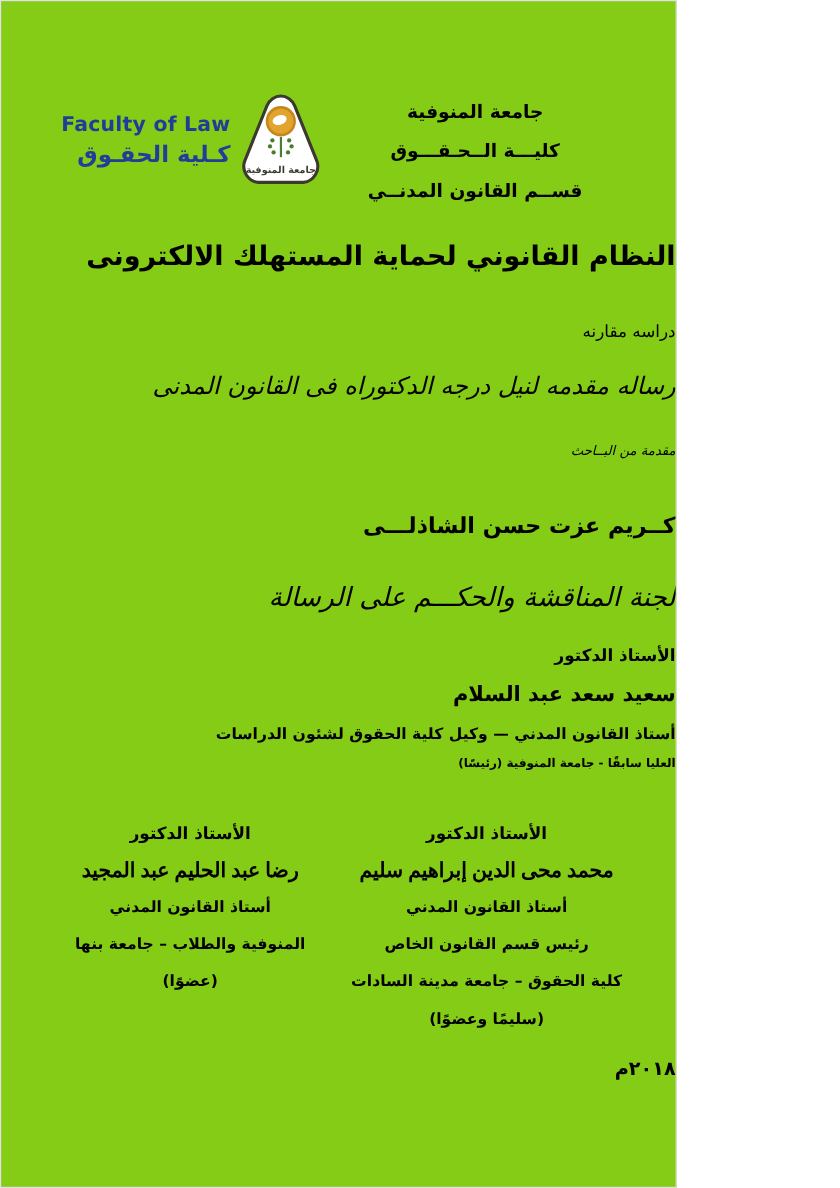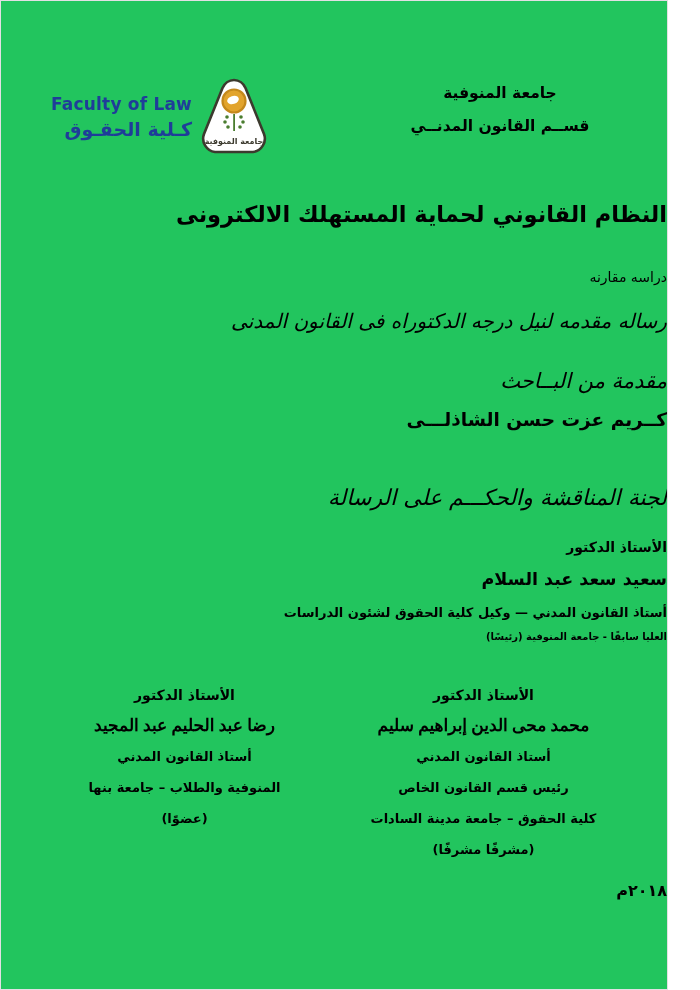--- a/index.html
+++ b/index.html
@@ -4,22 +4,22 @@
 <style>
   * { margin:0; padding:0; box-sizing:border-box; }
   html,body { background:#ffffff; }
   body {
     width:700px; height:990px;
     font-family:"DejaVu Sans","Liberation Sans",sans-serif;
     color:#000;
   }
   .page {
     position:relative;
-    width:668px; height:990px;
-    background:#22c55e;
+    width:564px; height:990px;
+    background:#84cc16;
     border:1px solid #e3e0e4;
     overflow:hidden;
     padding-left:27px;
   }
   .abs { position:absolute; }
   .centered { left:0; right:0; text-align:right; }
 
   
   .logo-block { left:50px; top:76px; display:flex; align-items:center; gap:6px; }
   .logo-text { text-align:right; }
@@ -38,24 +38,24 @@
   .org-line { font-weight:bold; font-size:15.5px; line-height:33px; }
 
   
   .main-title { top:200px; font-weight:bold; font-size:22.5px; direction:rtl; }
   .study-type { top:268px; font-size:14px; direction:rtl; }
   .thesis-line {
     top:308px; font-size:20px; direction:rtl;
     font-family:"DejaVu Serif","Liberation Serif",serif; font-style:italic;
   }
   .author-intro {
-    top:368px; font-size:21px; direction:rtl;
+    top:368px; font-size:11px; direction:rtl;
     font-family:"DejaVu Serif","Liberation Serif",serif; font-style:italic;
   }
-  .author-name { top:408px; font-weight:bold; font-size:18.5px; direction:rtl; }
+  .author-name { top:427px; font-weight:bold; font-size:18.5px; direction:rtl; }
 
   
   .committee-heading {
     top:484px; font-size:22px; direction:rtl;
     font-family:"DejaVu Serif","Liberation Serif",serif; font-style:italic;
   }
   .chair-title { top:538px; font-weight:bold; font-size:14px; direction:rtl; }
   .chair-name  { top:568px; font-weight:bold; font-size:17.5px; direction:rtl; }
   .chair-role1 { top:604px; font-weight:bold; font-size:13px; direction:rtl; }
   .chair-role2 { top:630px; font-weight:bold; font-size:10px; direction:rtl;margin-left:24px; }
@@ -95,20 +95,21 @@
       <circle cx="27" cy="45" r="1.8" fill="#4a7d2f"></circle>
       <circle cx="45" cy="45" r="1.8" fill="#4a7d2f"></circle>
       <circle cx="30" cy="50" r="1.8" fill="#4a7d2f"></circle>
       <circle cx="42" cy="50" r="1.8" fill="#4a7d2f"></circle>
       <text x="36" y="67" text-anchor="middle" font-size="8" font-weight="bold" fill="#3c3a2e">جامعة المنوفية</text>
     </svg>
   </div>
 
   <div class="abs org-block">
     <div class="org-line">جامعة المنوفية</div>
+    <div class="org-line">كليـــة الــحـقـــوق</div>
     <div class="org-line">قســم القانون المدنــي</div>
   </div>
 
   <div class="abs centered main-title">النظام القانوني لحماية المستهلك الالكترونى</div>
   <div class="abs centered study-type">دراسه مقارنه</div>
   <div class="abs centered thesis-line">رساله مقدمه لنيل درجه الدكتوراه فى القانون المدنى</div>
 
   <div class="abs centered author-intro">مقدمة من البــاحث</div>
   <div class="abs centered author-name">كــريم عزت حسن الشاذلـــى</div>
 
@@ -125,19 +126,19 @@
       <div class="member-role">أستاذ القانون المدني</div>
       <div class="member-role">المنوفية والطلاب – جامعة بنها</div>
       <div class="member-capacity">(عضوًا)</div>
     </div>
     <div class="member-col">
       <div class="member-title">الأستاذ الدكتور</div>
       <div class="member-name">محمد محى الدين إبراهيم سليم</div>
       <div class="member-role">أستاذ القانون المدني</div>
       <div class="member-role">رئيس قسم القانون الخاص</div>
       <div class="member-role">كلية الحقوق – جامعة مدينة السادات</div>
-      <div class="member-capacity">(مشرفًا مشرفًا)</div>
+      <div class="member-capacity">(سليمًا وعضوًا)</div>
     </div>
   </div>
 
   <div class="abs centered year">٢٠١٨م</div>
 
 </div>
 
 </body></html>

